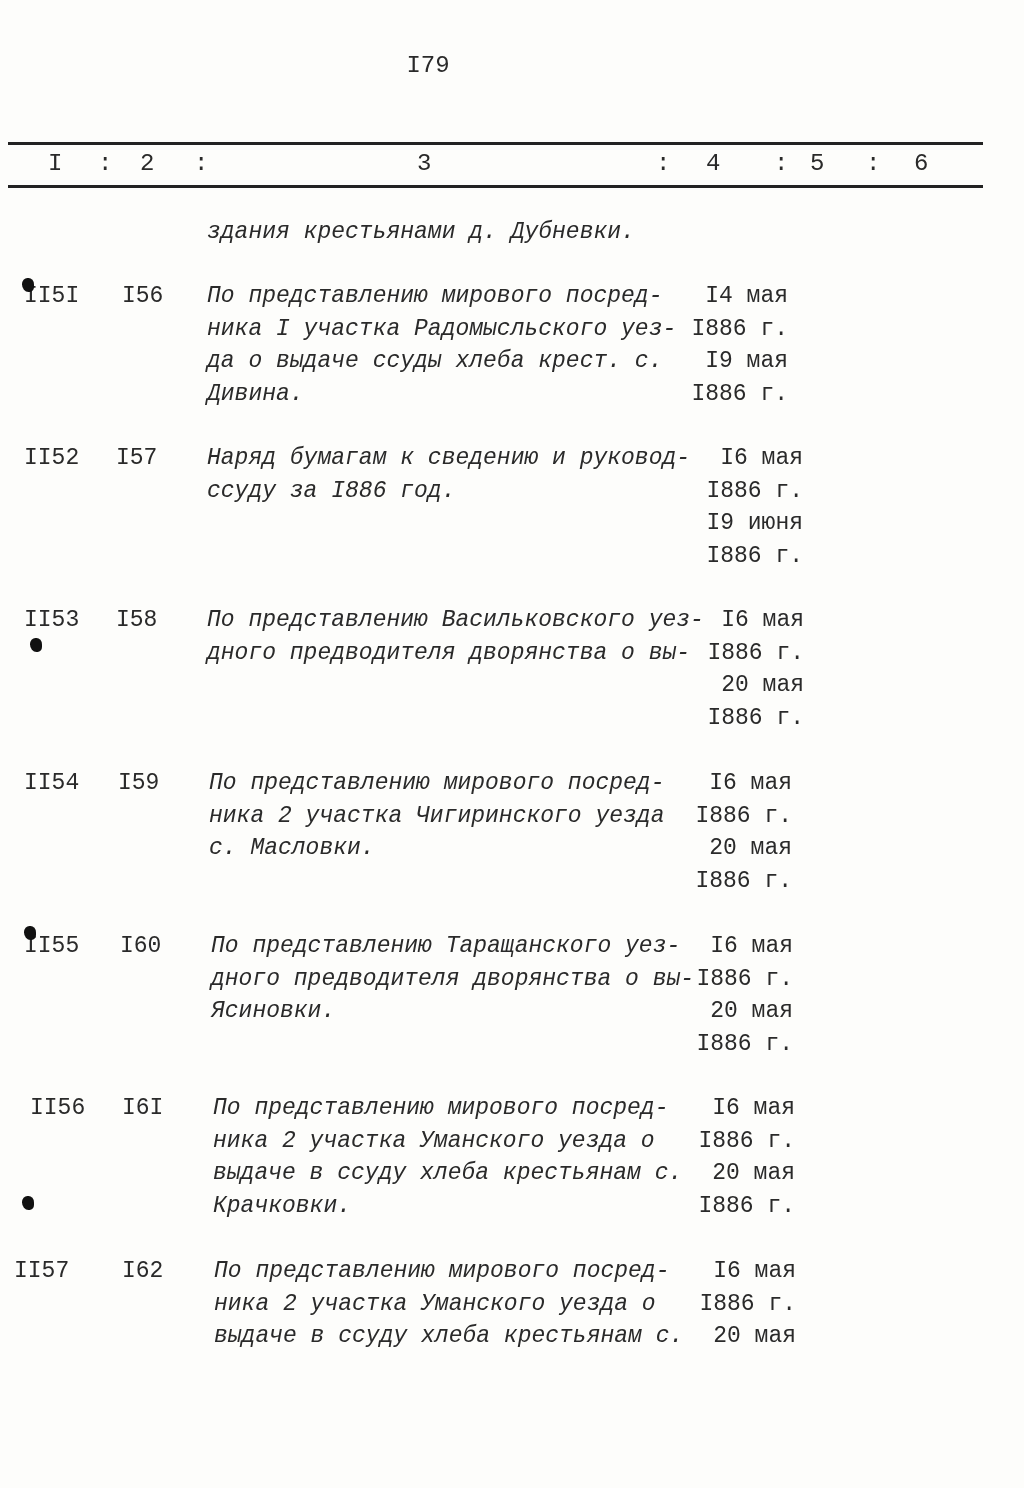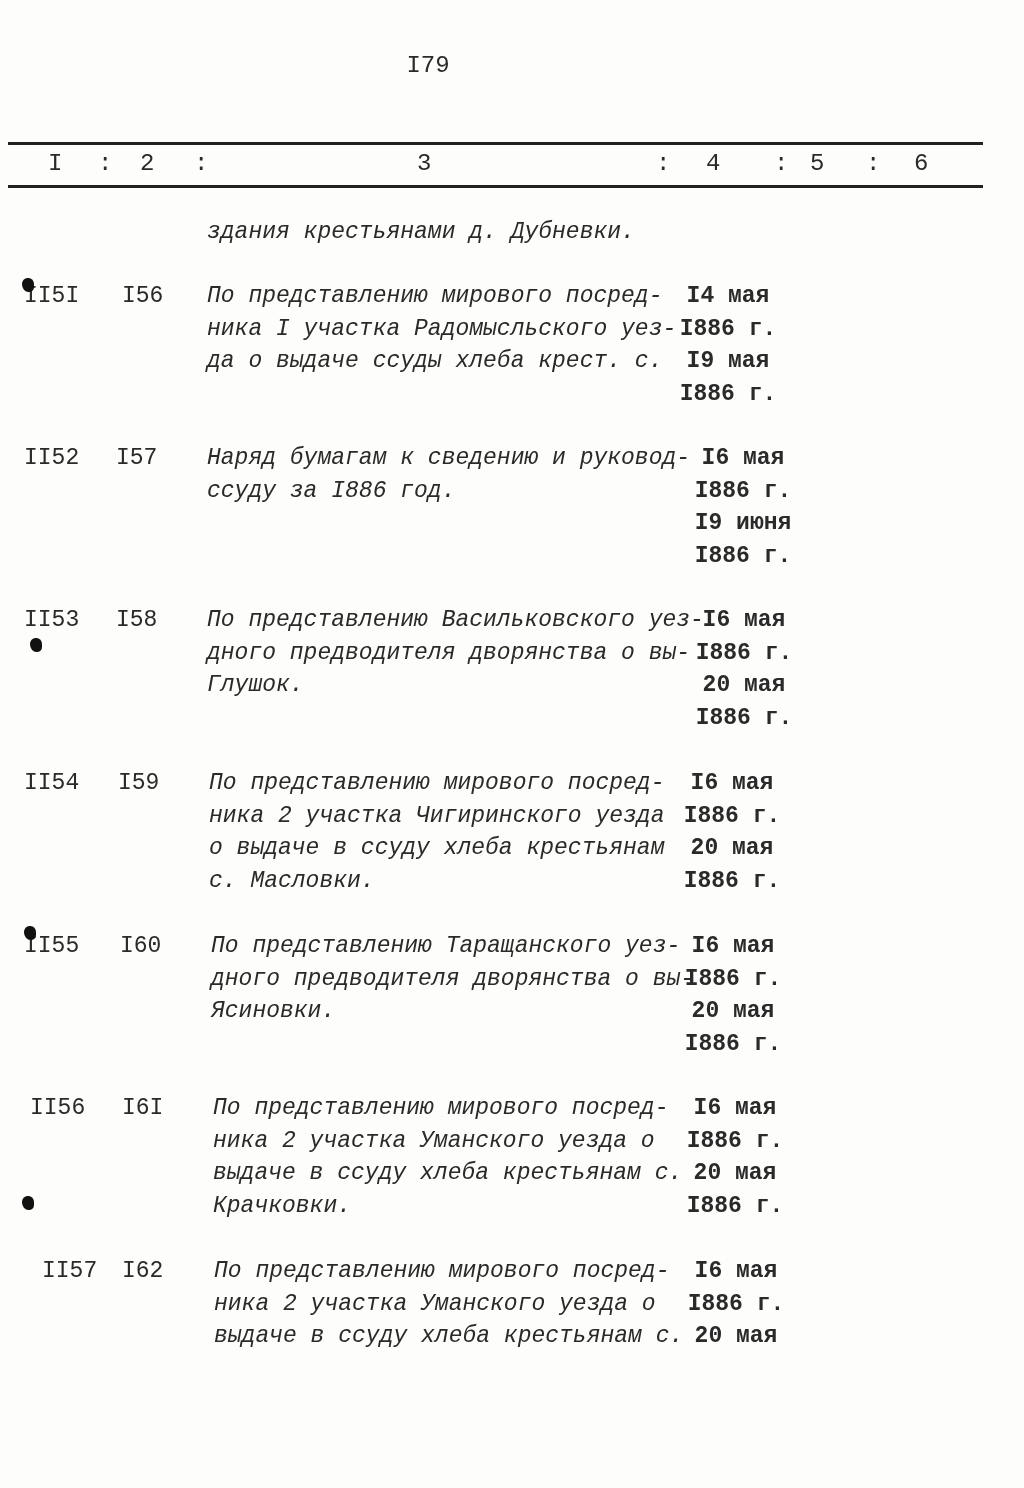--- a/index.html
+++ b/index.html
@@ -13,21 +13,21 @@
   .rule.top { top: 142px; }
   .rule.bottom { top: 185px; }
   .header { position: absolute; top: 150px; left: 0; width: 1024px; height: 30px; font-size: 24px; }
   .header span { position: absolute; }
   .row { position: absolute; left: 0; width: 1024px; font-size: 23px; }
   .c1 { position: absolute; left: 24px; }
   .c2 { position: absolute; left: 122px; }
   .c3 { position: absolute; left: 207px; width: 470px; font-style: italic; }
   .c4 { position: absolute; left: 668px; width: 120px; }
   .line { height: 32.5px; line-height: 32.5px; white-space: pre; }
-  .c4 .line { text-align: center; font-weight: bold; }
+  .c4 .line { text-align: right; }
   .blot { position: absolute; width: 12px; height: 14px; background: #111; border-radius: 50% 50% 40% 60%; }
 </style>
 </head>
 <body>
 
 <div class="page-number">I79</div>
 
 <div class="rule top"></div>
 <div class="header">
   <span style="left:48px">I</span>
@@ -50,20 +50,21 @@
     </div>
 </div>
 
 <div class="row" style="top:280px">
   <div class="c1 line">II5I</div>
   <div class="c2 line">I56</div>
   <div class="c3">
     <div class="line">По представлению мирового посред-</div>
     <div class="line">ника I участка Радомысльского уез-</div>
     <div class="line">да о выдаче ссуды хлеба крест. с.</div>
+    <div class="line">Дивина.</div>
   </div>
   <div class="c4">
     <div class="line">I4 мая</div>
     <div class="line">I886 г.</div>
     <div class="line">I9 мая</div>
     <div class="line">I886 г.</div>
   </div>
 </div>
 
 <div class="row" style="top:442px">
@@ -80,37 +81,35 @@
     <div class="line">I886 г.</div>
   </div>
 </div>
 
 <div class="row" style="top:604px">
   <div class="c1 line">II53</div>
   <div class="c2 line" style="left:116px">I58</div>
   <div class="c3">
     <div class="line">По представлению Васильковского уез-</div>
     <div class="line">дного предводителя дворянства о вы-</div>
-    <div class="line">Глушок.</div>
   </div>
   <div class="c4" style="left:684px">
     <div class="line">I6 мая</div>
     <div class="line">I886 г.</div>
     <div class="line">20 мая</div>
     <div class="line">I886 г.</div>
   </div>
 </div>
 
 <div class="row" style="top:767px">
   <div class="c1 line">II54</div>
   <div class="c2 line" style="left:118px">I59</div>
   <div class="c3" style="left:209px">
     <div class="line">По представлению мирового посред-</div>
     <div class="line">ника 2 участка Чигиринского уезда</div>
-    <div class="line">о выдаче в ссуду хлеба крестьянам</div>
     <div class="line">с. Масловки.</div>
   </div>
   <div class="c4" style="left:672px">
     <div class="line">I6 мая</div>
     <div class="line">I886 г.</div>
     <div class="line">20 мая</div>
     <div class="line">I886 г.</div>
   </div>
 </div>
 
@@ -141,21 +140,21 @@
   </div>
   <div class="c4" style="left:675px">
     <div class="line">I6 мая</div>
     <div class="line">I886 г.</div>
     <div class="line">20 мая</div>
     <div class="line">I886 г.</div>
   </div>
 </div>
 
 <div class="row" style="top:1255px">
-  <div class="c1 line" style="left:42px">II57</div>
+  <div class="c1 line" style="left:14px">II57</div>
   <div class="c2 line" style="left:122px">I62</div>
   <div class="c3" style="left:214px">
     <div class="line">По представлению мирового посред-</div>
     <div class="line">ника 2 участка Уманского уезда о</div>
     <div class="line">выдаче в ссуду хлеба крестьянам с.</div>
   </div>
   <div class="c4" style="left:676px">
     <div class="line">I6 мая</div>
     <div class="line">I886 г.</div>
     <div class="line">20 мая</div>

